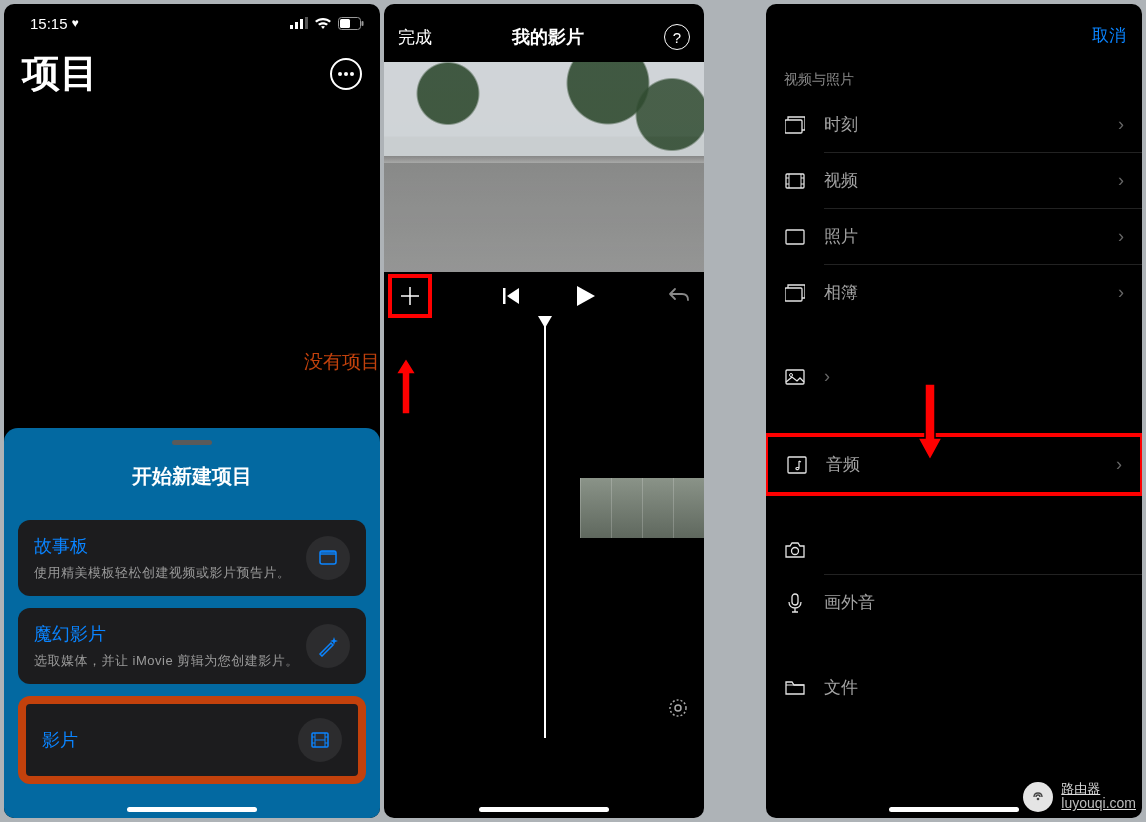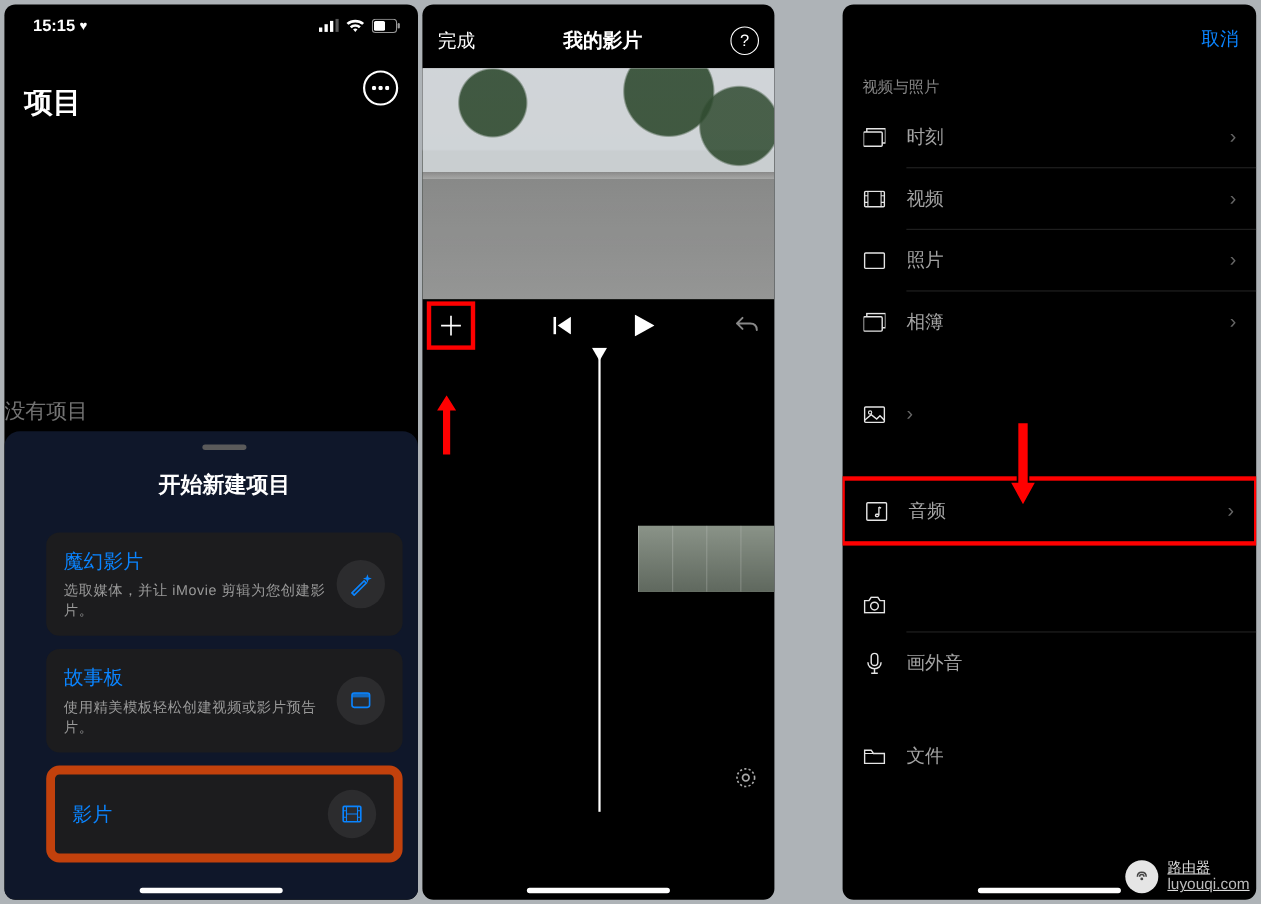--- a/index.html
+++ b/index.html
@@ -3,29 +3,29 @@
 <meta charset="utf-8">
 <style>
   * { box-sizing: border-box; margin: 0; padding: 0; font-family: -apple-system, "Helvetica Neue", Arial, sans-serif; }
   body { background:#aeb3b7; width:1146px; height:822px; overflow:hidden; position:relative; }
   .pane { position:absolute; top:4px; bottom:4px; background:#000; border-radius:10px; overflow:hidden; color:#fff; }
   .pane1 { left:4px; width:376px; }
   .pane2 { left:384px; width:320px; }
   .pane3 { left:766px; width:376px; }
 
   
-  .statusbar { height:30px; display:flex; align-items:center; justify-content:space-between; padding:0px 16px 0 26px; font-size:15px; font-weight:700; margin-top:4px; }
+  .statusbar { height:30px; display:flex; align-items:center; justify-content:space-between; padding:0px 16px 0 26px; font-size:15px; font-weight:400; margin-top:4px; }
   .status-left { display:flex; align-items:center; gap:4px; }
   .status-icons { display:flex; align-items:center; gap:6px; }
   .heart { font-size:12px; }
   .title-row { display:flex; align-items:center; justify-content:space-between; padding:10px 18px; }
-  .title-row h1 { font-size:26px; font-weight:700;margin-top:28px; }
+  .title-row h1 { font-size:38px; font-weight:700; }
   .circle-btn { width:32px; height:32px; border:2px solid #fff; border-radius:50%; display:flex; align-items:center; justify-content:center; color:#fff; font-size:14px; letter-spacing:1px; }
-  .empty-msg { text-align:left; color:#737373; font-size:19px; margin-top:240px; }
-  .sheet { position:absolute; left:0; right:0; bottom:0; background:#0f172a; border-radius:14px 14px 0 0; padding-top:12px;padding-left:24px; }
+  .empty-msg { text-align:right; color:#c2410c; font-size:19px; margin-top:240px;margin-left:12px; }
+  .sheet { position:absolute; left:0; right:0; bottom:0; background:#0369a1; border-radius:14px 14px 0 0; padding-top:12px; }
   .grabber { width:40px; height:5px; background:#5a5a5a; border-radius:3px; margin:0 auto 18px; }
   .sheet-title { text-align:center; font-size:20px; font-weight:600; margin-bottom:30px; }
   .card { margin:0 14px 12px; background:#1c1c1e; border-radius:12px; padding:14px 16px; display:flex; align-items:center; justify-content:space-between; }
   .card-left { flex:1; }
   .card-title { font-size:18px; color:#0a84ff; font-weight:500; }
   .card-sub { font-size:13px; color:#9a9a9a; margin-top:6px; letter-spacing:0.5px; }
   .icon-circle { width:44px; height:44px; border-radius:50%; background:#2c2c2e; display:flex; align-items:center; justify-content:center; color:#0a84ff; }
   .red-box1 { border:8px solid #c2410c; }
   .home-ind { position:absolute; bottom:6px; left:50%; transform:translateX(-50%); width:130px; height:5px; background:#fff; border-radius:3px; }
 
@@ -110,40 +110,40 @@
     </div>
   </div>
   <div class="empty-msg">没有项目</div>
 
   <div class="sheet">
     <div class="grabber"></div>
     <div class="sheet-title">开始新建项目</div>
 
     <div class="card">
       <div class="card-left">
+        <div class="card-title">故事板</div>
+        <div class="card-sub">使用精美模板轻松创建视频或影片预告片。</div>
+      </div>
+      <div class="icon-circle">
+        <svg width="22" height="22" viewBox="0 0 22 22">
+            <rect x="3" y="4" width="16" height="13" rx="2" fill="none" stroke="#0a84ff" stroke-width="1.5"></rect>
+            <rect x="3" y="4" width="16" height="4" fill="#0a84ff" opacity="0.7"></rect>
+          </svg>
+      </div>
+    </div>
+
+    <div class="card">
+      <div class="card-left">
         <div class="card-title">魔幻影片</div>
         <div class="card-sub">选取媒体，并让 iMovie 剪辑为您创建影片。</div>
       </div>
       <div class="icon-circle">
         <svg width="22" height="22" viewBox="0 0 22 22">
             <path d="M3 19 L14 8 L16 10 L5 21 Z" fill="none" stroke="#0a84ff" stroke-width="1.5"></path>
             <path d="M17 2 L18 5 L21 6 L18 7 L17 10 L16 7 L13 6 L16 5 Z" fill="#0a84ff"></path>
-          </svg>
-      </div>
-    </div>
-
-    <div class="card">
-      <div class="card-left">
-        <div class="card-title">故事板</div>
-        <div class="card-sub">使用精美模板轻松创建视频或影片预告片。</div>
-      </div>
-      <div class="icon-circle">
-        <svg width="22" height="22" viewBox="0 0 22 22">
-            <rect x="3" y="4" width="16" height="13" rx="2" fill="none" stroke="#0a84ff" stroke-width="1.5"></rect>
-            <rect x="3" y="4" width="16" height="4" fill="#0a84ff" opacity="0.7"></rect>
           </svg>
       </div>
     </div>
 
     <div class="card red-box1">
       <div class="card-left">
         <div class="card-title">影片</div>
       </div>
       <div class="icon-circle">
         <svg width="22" height="22" viewBox="0 0 22 22">

